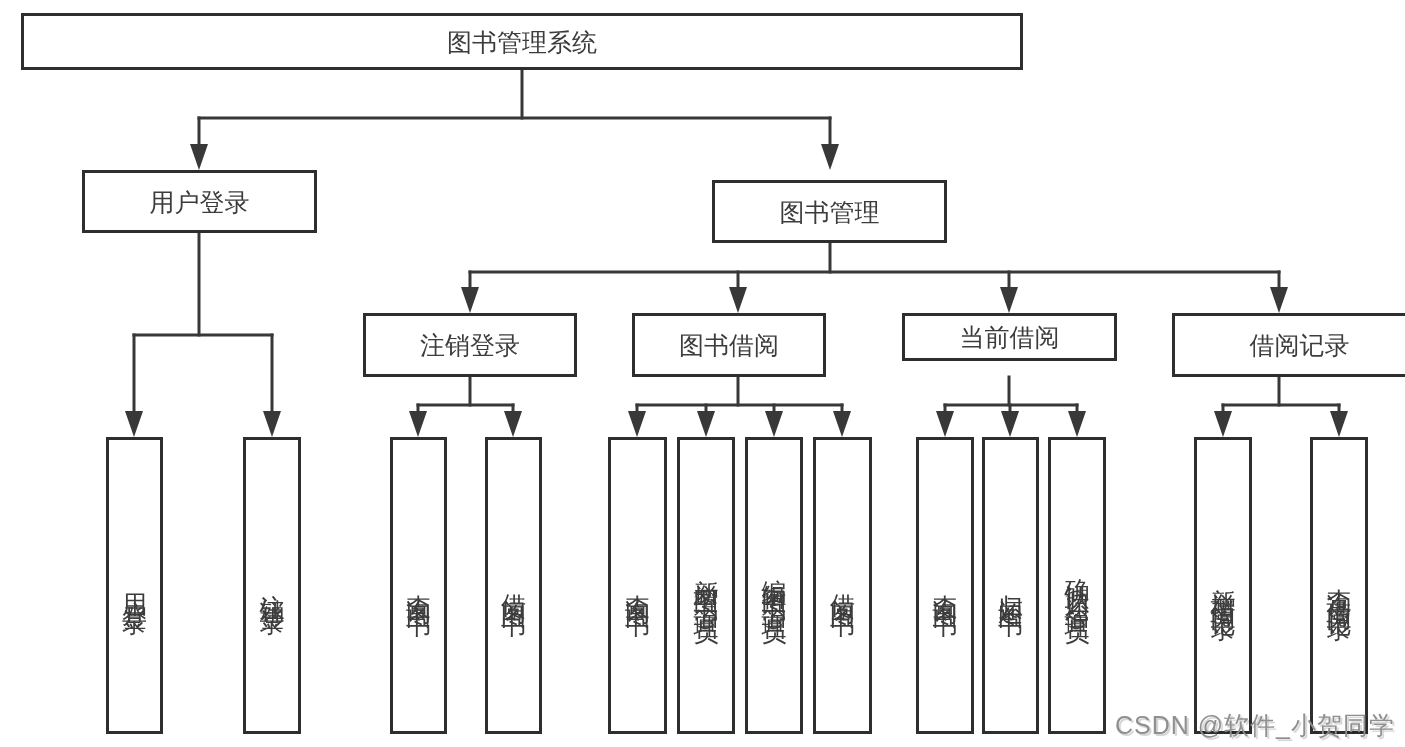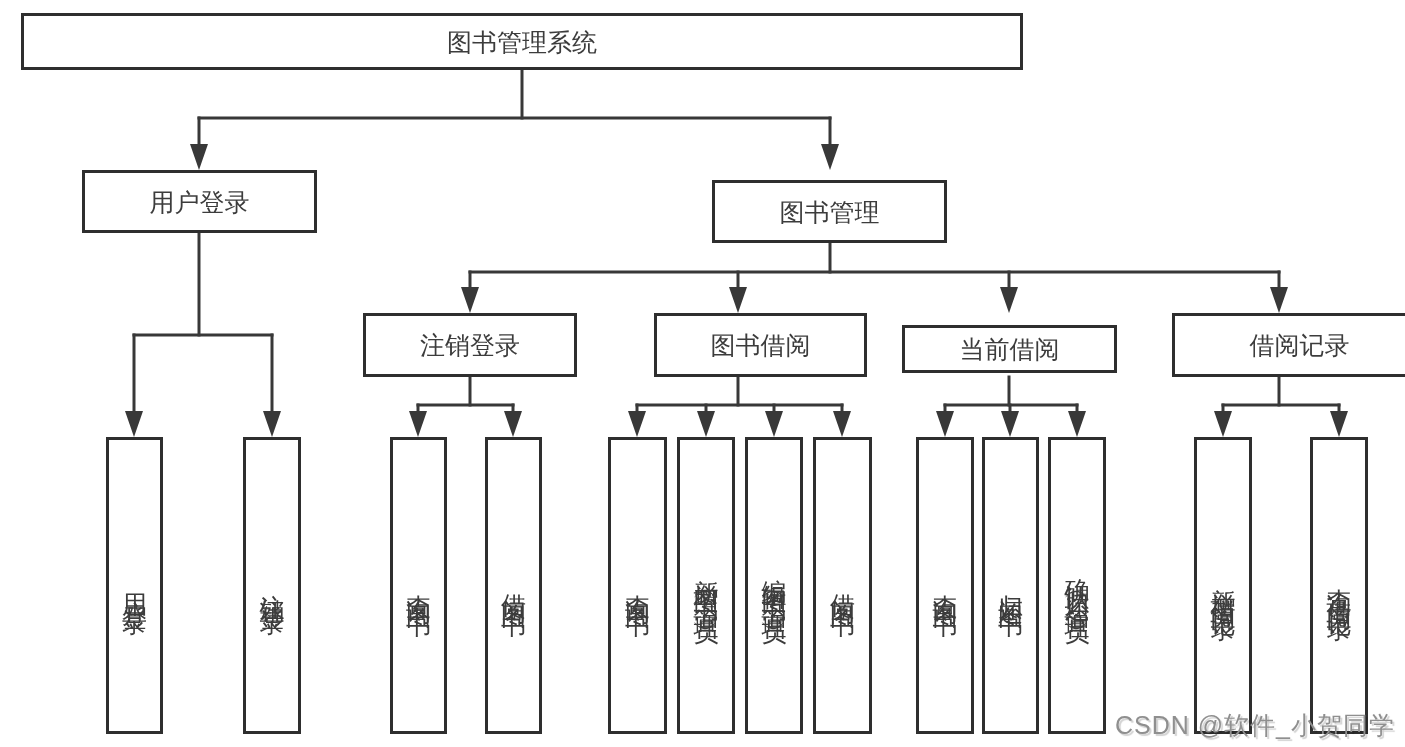--- a/index.html
+++ b/index.html
@@ -122,24 +122,24 @@
   <div class="node" style="left:82px;top:170px;width:235px;height:63px;">
     <span>用户登录</span>
   </div>
   <div class="node" style="left:712px;top:180px;width:235px;height:63px;">
     <span>图书管理</span>
   </div>
 
   <div class="node" style="left:363px;top:313px;width:214px;height:64px;">
     <span>注销登录</span>
   </div>
-  <div class="node" style="left:654px;top:313px;width:213px;height:64px;">
+  <div class="node" style="left:632px;top:313px;width:194px;height:64px;">
     <span>图书借阅</span>
   </div>
-  <div class="node" style="left:902px;top:313px;width:215px;height:48px;margin-top:12px;">
+  <div class="node" style="left:902px;top:313px;width:215px;height:48px;">
     <span>当前借阅</span>
   </div>
   <div class="node" style="left:1172px;top:313px;width:255px;height:64px;">
     <span>借阅记录</span>
   </div>
 
   <div class="node" style="left:106px;top:437px;width:57px;height:297px;">
     <span class="vtext">用户登录</span>
   </div>
   <div class="node" style="left:243px;top:437px;width:58px;height:297px;">

